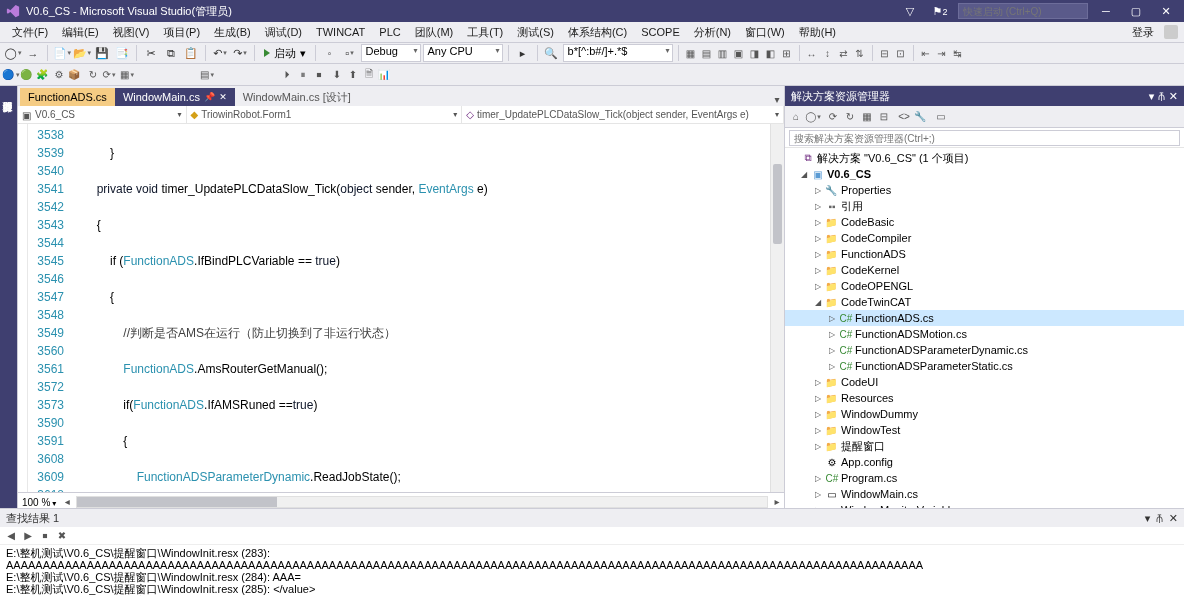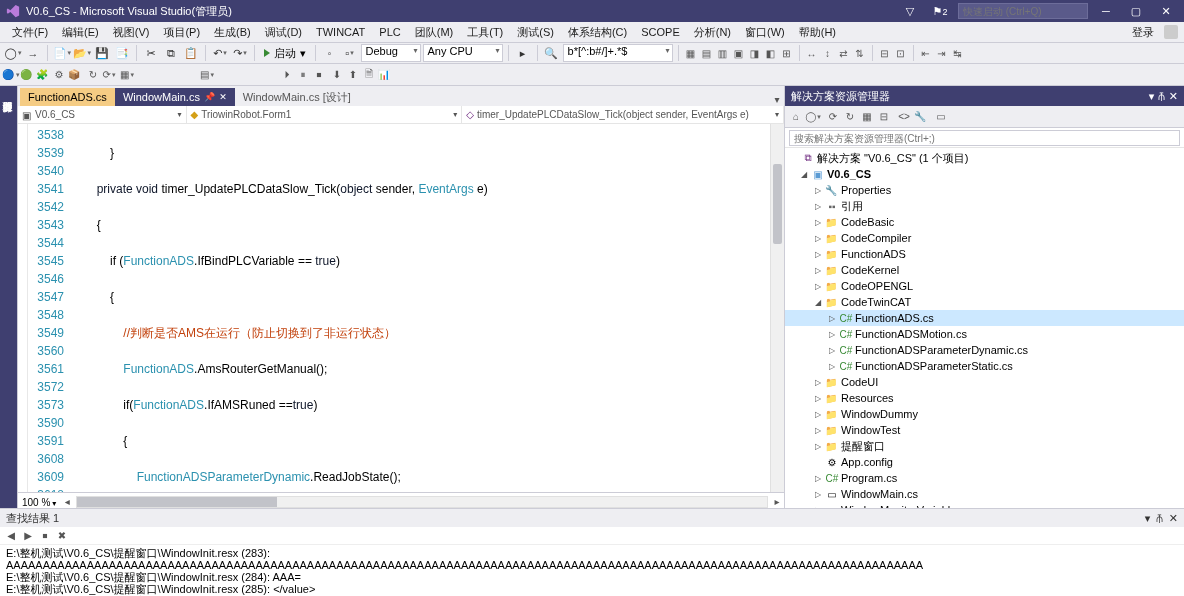--- a/index.html
+++ b/index.html
@@ -34,21 +34,21 @@
 .nav-bar { height: 18px; background: #fff; border-bottom: 1px solid #e5e5e5; display: flex; }
 .nav-bar .combo-nav { flex: 1; border-right: 1px solid #e5e5e5; padding: 1px 4px; font-size: 10px; color: #555; position: relative; cursor: pointer; display: flex; align-items: center; gap: 3px; }
 .nav-bar .combo-nav::after { content: "▾"; position: absolute; right: 4px; font-size: 8px; }
 .nav-ico { width: 10px; height: 10px; display: inline-block; }
 .code-area { flex: 1; display: flex; overflow: hidden; position: relative; }
 .gutter-expand { width: 10px; background: #fff; border-right:1px solid #e8e8e8; }
 .line-numbers { width: 42px; background: #fff; color: #2b91af; text-align: right; padding: 2px 6px 2px 0; font-family: Consolas, monospace; font-size: 12px; line-height: 18px; }
 .code-content { flex: 1; font-family: Consolas, monospace; font-size: 12px; line-height: 18px; padding: 2px 0; white-space: pre; }
 .code-content .kw { color: #0f172a; }
 .code-content .typ { color: #2b91af; }
-.code-content .cmt { color: #c2410c; }
+.code-content .cmt { color: #404040; }
 .code-scroll { width: 14px; background: #f0f0f0; border-left: 1px solid #e0e0e0; position: relative; }
 .code-scroll .thumb { position: absolute; left: 2px; right: 2px; background: #c2c3c9; border-radius: 2px; }
 .code-footer { height: 16px; border-top: 1px solid #ccccd6; display: flex; align-items: flex-end; font-size: 10px; }
 .code-footer .zoom { padding: 0 4px; position: relative; }
 .code-footer .zoom::after { content:"▾"; font-size:8px; margin-left:2px;}
 .code-footer .hbar { flex: 1; height: 12px; background: #f0f0f0; margin: 0 2px; position:relative; border:1px solid #e0e0e0;}
 .code-footer .hbar .hthumb{ position:absolute; left:0; width:200px; top:0; bottom:0; background:#c2c3c9;}
 .right-panel { width: 400px; background: #fff; border-left: 1px solid #ccccd6; display: flex; flex-direction: column; }
 .right-panel .panel-title { height: 20px; background: #3f3f70; color: #fff; display: flex; align-items: center; padding: 0 6px; font-size: 11px; }
 .right-panel .panel-title .spacer { flex: 1; }

